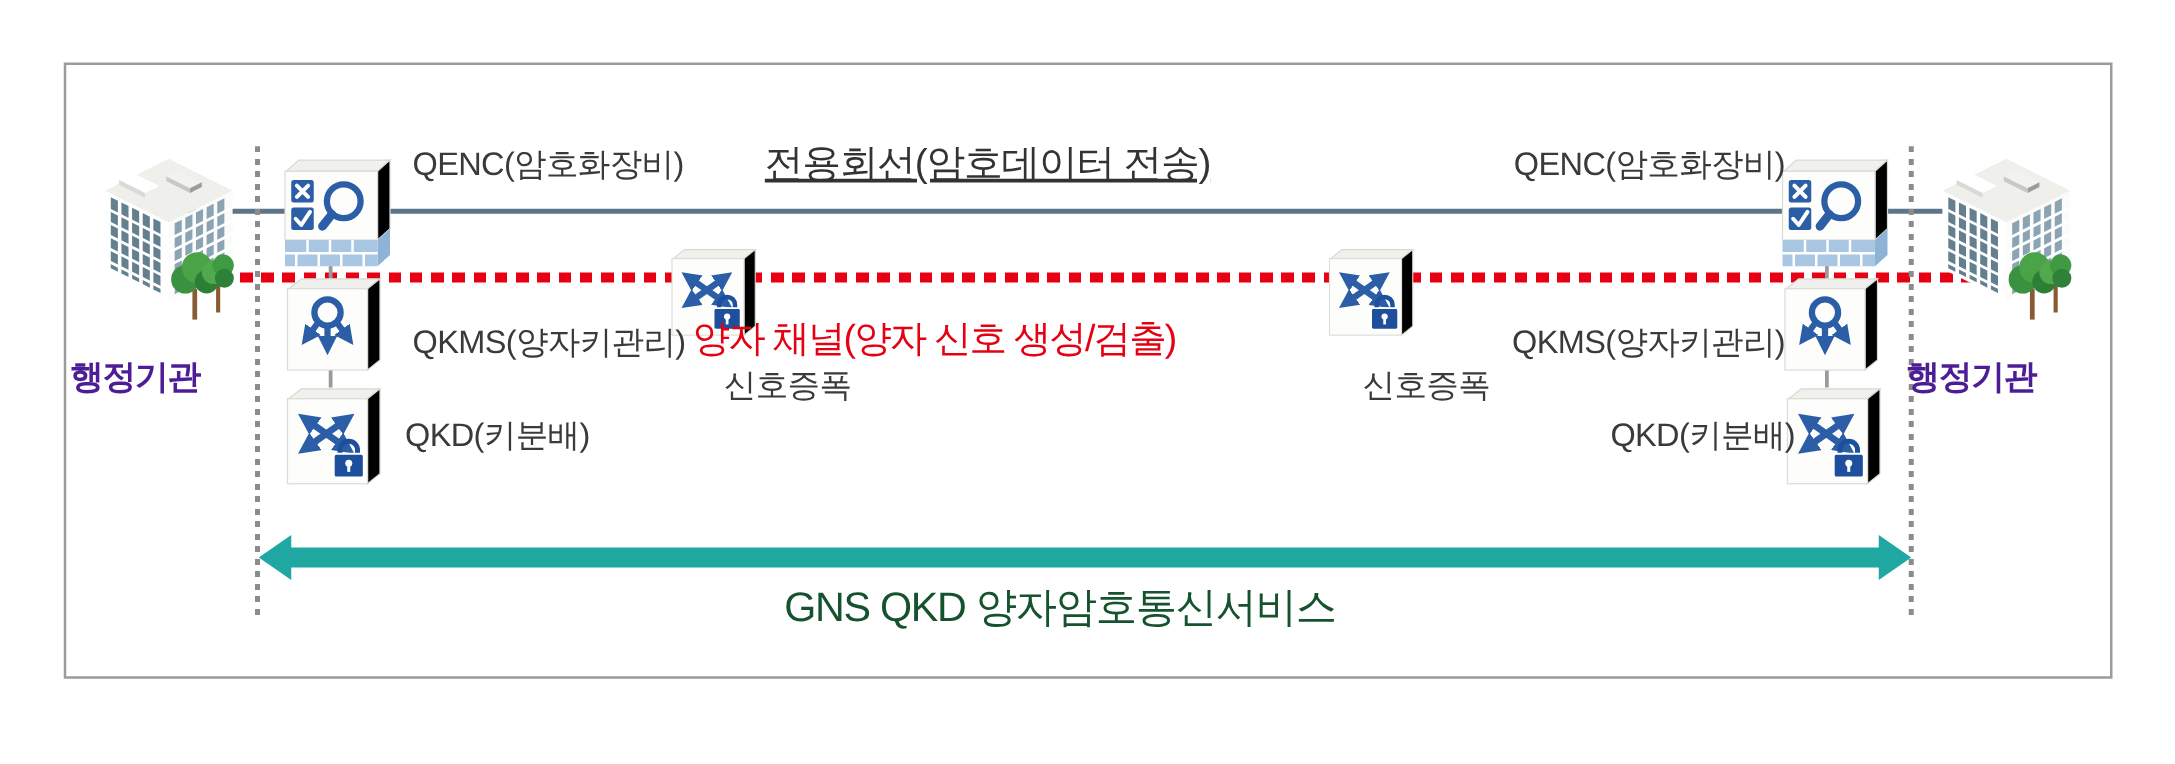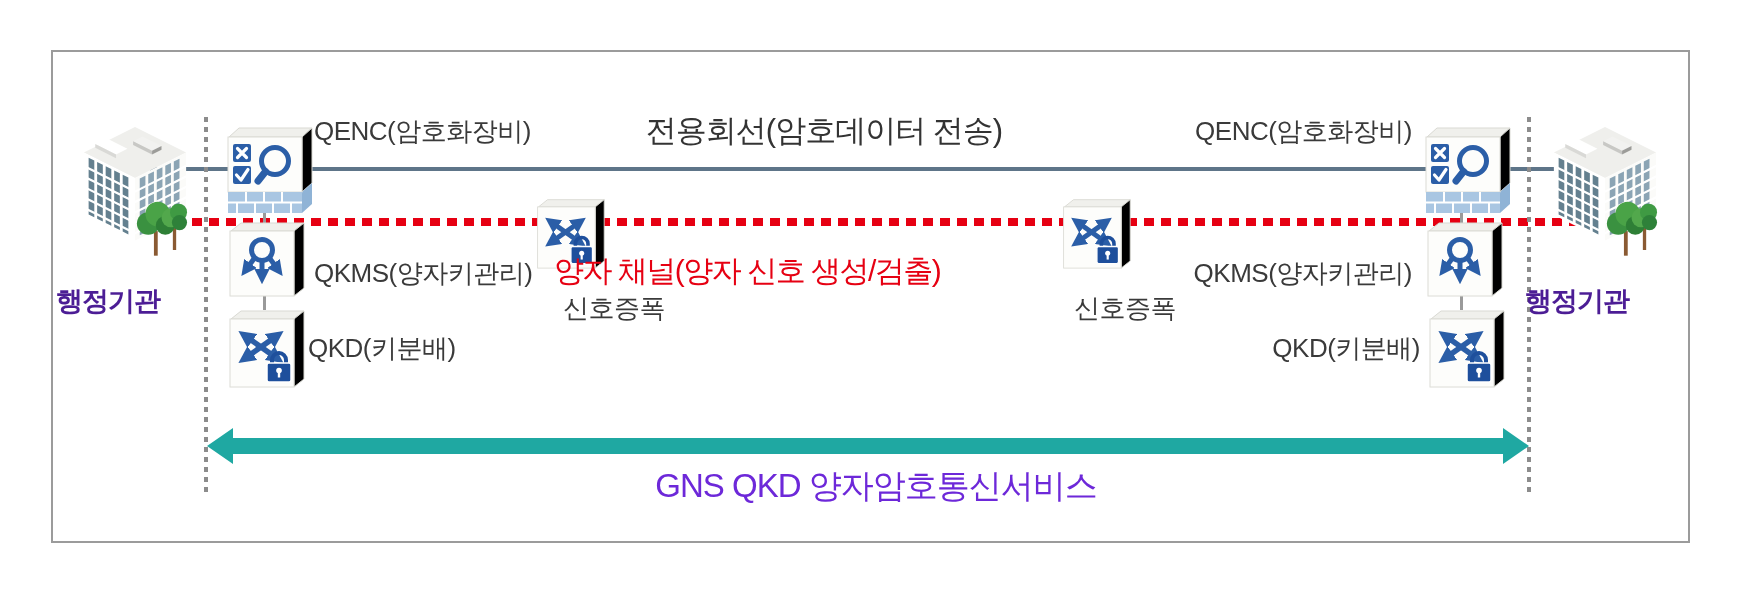--- a/index.html
+++ b/index.html
@@ -15,31 +15,31 @@
       background:repeating-linear-gradient(90deg,#e60012 0 10px,transparent 10px 17px);}
   .boundary{top:117px;width:4px;height:378px;z-index:1;
       background:repeating-linear-gradient(180deg,#8c8c8c 0 5px,transparent 5px 10px);}
   .boundary.left{left:204px;}
   .boundary.right{left:1527px;}
   .connector{width:3px;background:#9a9a9a;z-index:2;}
   
   .device{z-index:4;}
   .building{z-index:4;}
   
-  .lbl{z-index:6;white-space:nowrap;color:#3a3a3a;font-size:26px;letter-spacing:-0.5px;}
+  .lbl{z-index:6;white-space:nowrap;color:#3a3a3a;font-size:26px;letter-spacing:-0.5px;margin-left:16px;}
   .lbl.right-align{text-align:right;}
   .lbl.center{text-align:right;}
   .site-lbl{z-index:6;font-size:27px;font-weight:bold;color:#4c1d95;text-align:left;
             letter-spacing:-1px;}
-  .dedicated-lbl{left:614px;top:110px;width:420px;text-align:center;
-                 font-size:31px;color:#333333;letter-spacing:-1px;z-index:6;}
+  .dedicated-lbl{left:580px;top:110px;width:420px;text-align:center;
+                 font-size:31px;color:#333333;letter-spacing:-1px;z-index:6;text-decoration:underline;}
   .quantum-lbl{left:554px;top:251px;width:500px;text-align:left;
                font-size:30px;color:#e60012;letter-spacing:-1.5px;z-index:6;}
-  .service-lbl{left:626px;top:464px;width:500px;text-align:center;
-               font-size:33px;color:#6d28d9;letter-spacing:-1px;z-index:6;}
+  .service-lbl{left:598px;top:464px;width:500px;text-align:center;
+               font-size:33px;color:#14532d;letter-spacing:-1px;z-index:6;}
   .arrow-wrap{left:207px;top:424px;width:1322px;height:44px;z-index:2;}
   .hiddensvg{position:absolute;width:0;height:0;overflow:hidden;}
 </style>
 </head>
 <body>
 
 <svg class="hiddensvg" aria-hidden="true">
   <defs>
     <marker id="ah-blue" viewBox="0 0 10 10" refX="6" refY="5" markerWidth="3.1" markerHeight="3.1" orient="auto-start-reverse">
       <path d="M0,0 L10,5 L0,10 z" fill="#2b5ea7"></path>

